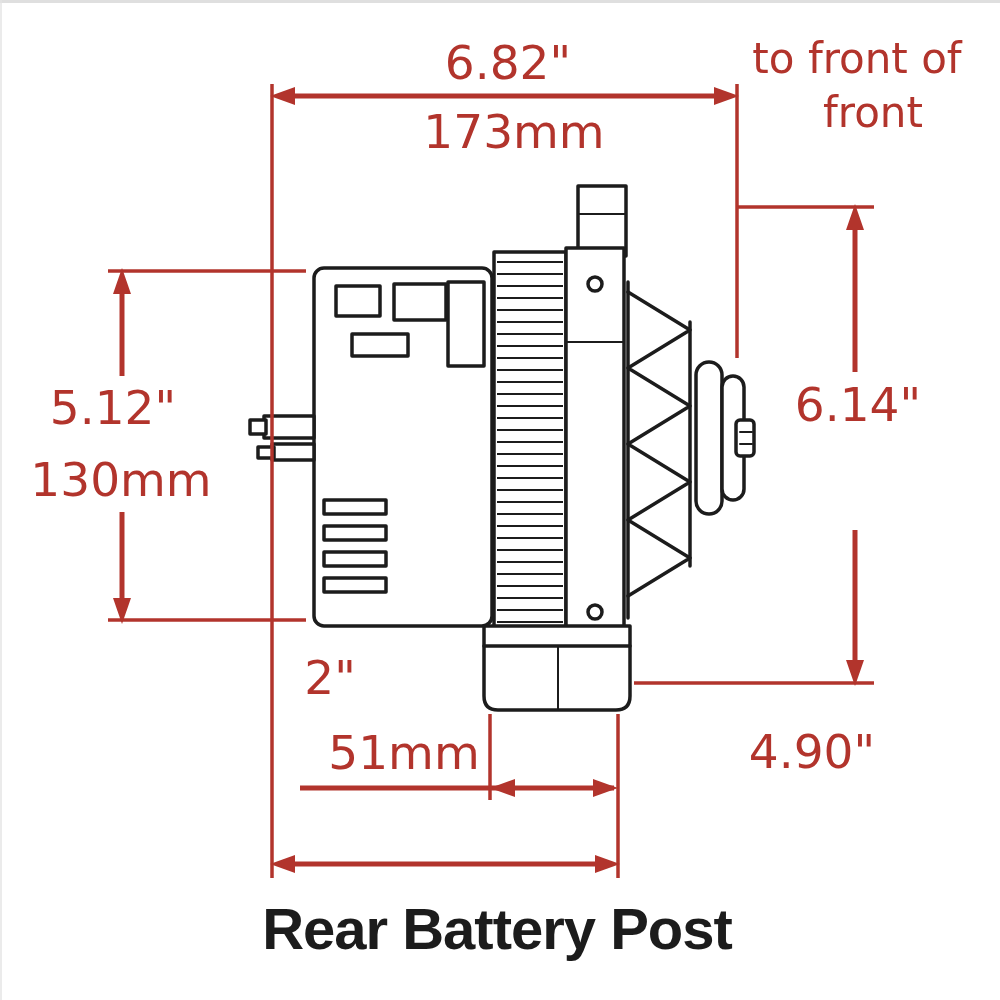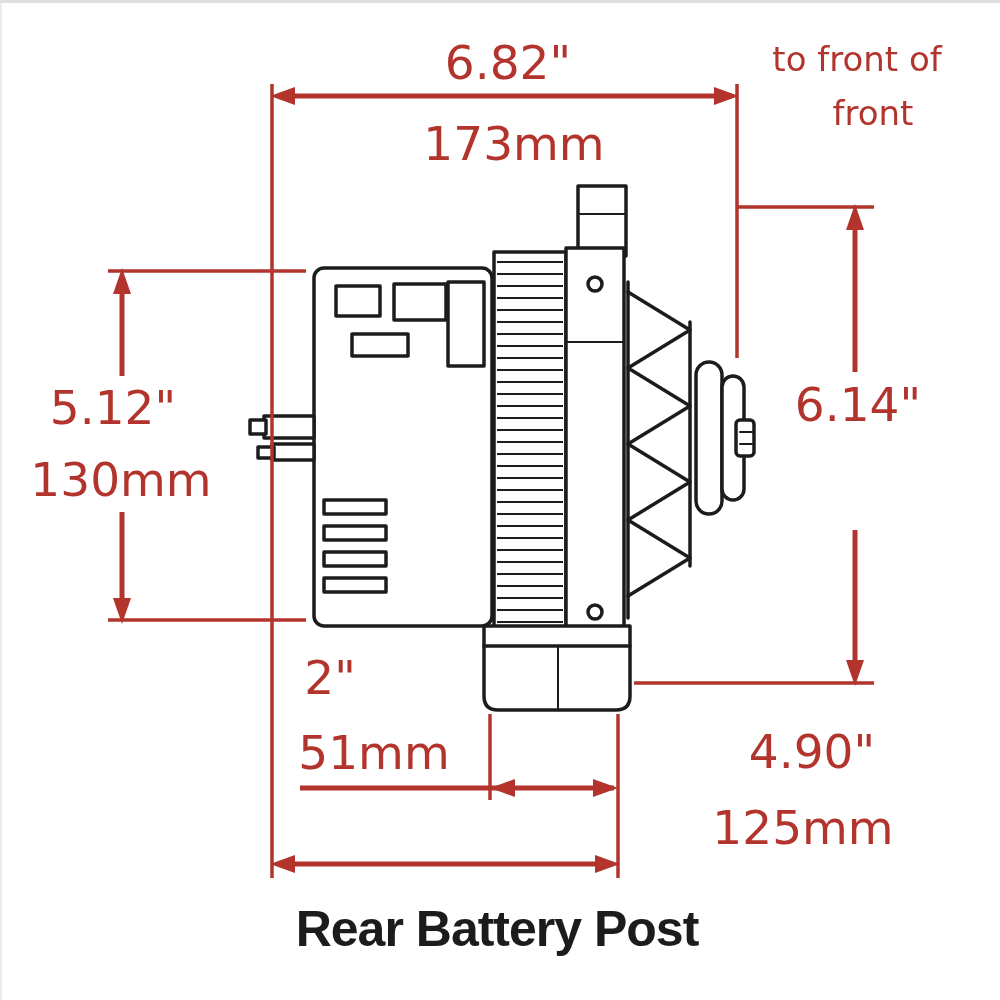--- a/index.html
+++ b/index.html
@@ -27,25 +27,25 @@
 
   
   .label {
     position: absolute;
     transform: translate(-50%, -50%);
     white-space: nowrap;
     color: var(--dimension-red, #b2342c);
     line-height: 1;
   }
   .dim-label  { font-size: 47px; }
-  .note-label { font-size: 34px; }
+  .note-label { font-size: 42px; }
   .title {
     font-family: "Liberation Sans", sans-serif;
     font-weight: 700;
-    font-size: 50px;
+    font-size: 58px;
     color: var(--ink-black, #1c1c1c);
     letter-spacing: -1px;
   }
 
   
   .scan-top  { position: absolute; left: 0; top: 0; width: 100%; height: 3px; background: #c9c9c9; opacity: .6; }
   .scan-left { position: absolute; left: 0; top: 0; width: 2px; height: 100%; background: #e2e2e2; opacity: .7; }
 </style>
 </head>
 <body>
@@ -130,30 +130,29 @@
       <polygon class="red-arrow" points="490,788 515,779 515,797"></polygon>
       <polygon class="red-arrow" points="618,788 593,779 593,797"></polygon>
 
       <line class="red-dim" x1="292" y1="864" x2="598" y2="864"></line>
       <polygon class="red-arrow" points="270,864 295,855 295,873"></polygon>
       <polygon class="red-arrow" points="620,864 595,855 595,873"></polygon>
     </g>
   </svg>
 
   <div class="label dim-label" style="left:508px; top:62px">6.82"</div>
-  <div class="label dim-label" style="left:514px; top:143px">173mm</div>
+  <div class="label dim-label" style="left:514px; top:131px">173mm</div>
 
   <div class="label note-label" style="left:857px; top:59px">to front of</div>
   <div class="label note-label" style="left:873px; top:113px">front</div>
 
   <div class="label dim-label" style="left:113px; top:407px">5.12"</div>
   <div class="label dim-label" style="left:121px; top:479px">130mm</div>
 
   <div class="label dim-label" style="left:858px; top:404px">6.14"</div>
 
   <div class="label dim-label" style="left:330px; top:677px">2"</div>
-  <div class="label dim-label" style="left:374px; top:752px">51mm</div>
+  <div class="label dim-label" style="left:404px; top:752px">51mm</div>
 
   <div class="label dim-label" style="left:812px; top:751px">4.90"</div>
-  <div class="label dim-label" style="left:803px; top:827px">125mm</div>
 
   <div class="label title" style="left:497px; top:929px">Rear Battery Post</div>
 </div>
 
 </body></html>

